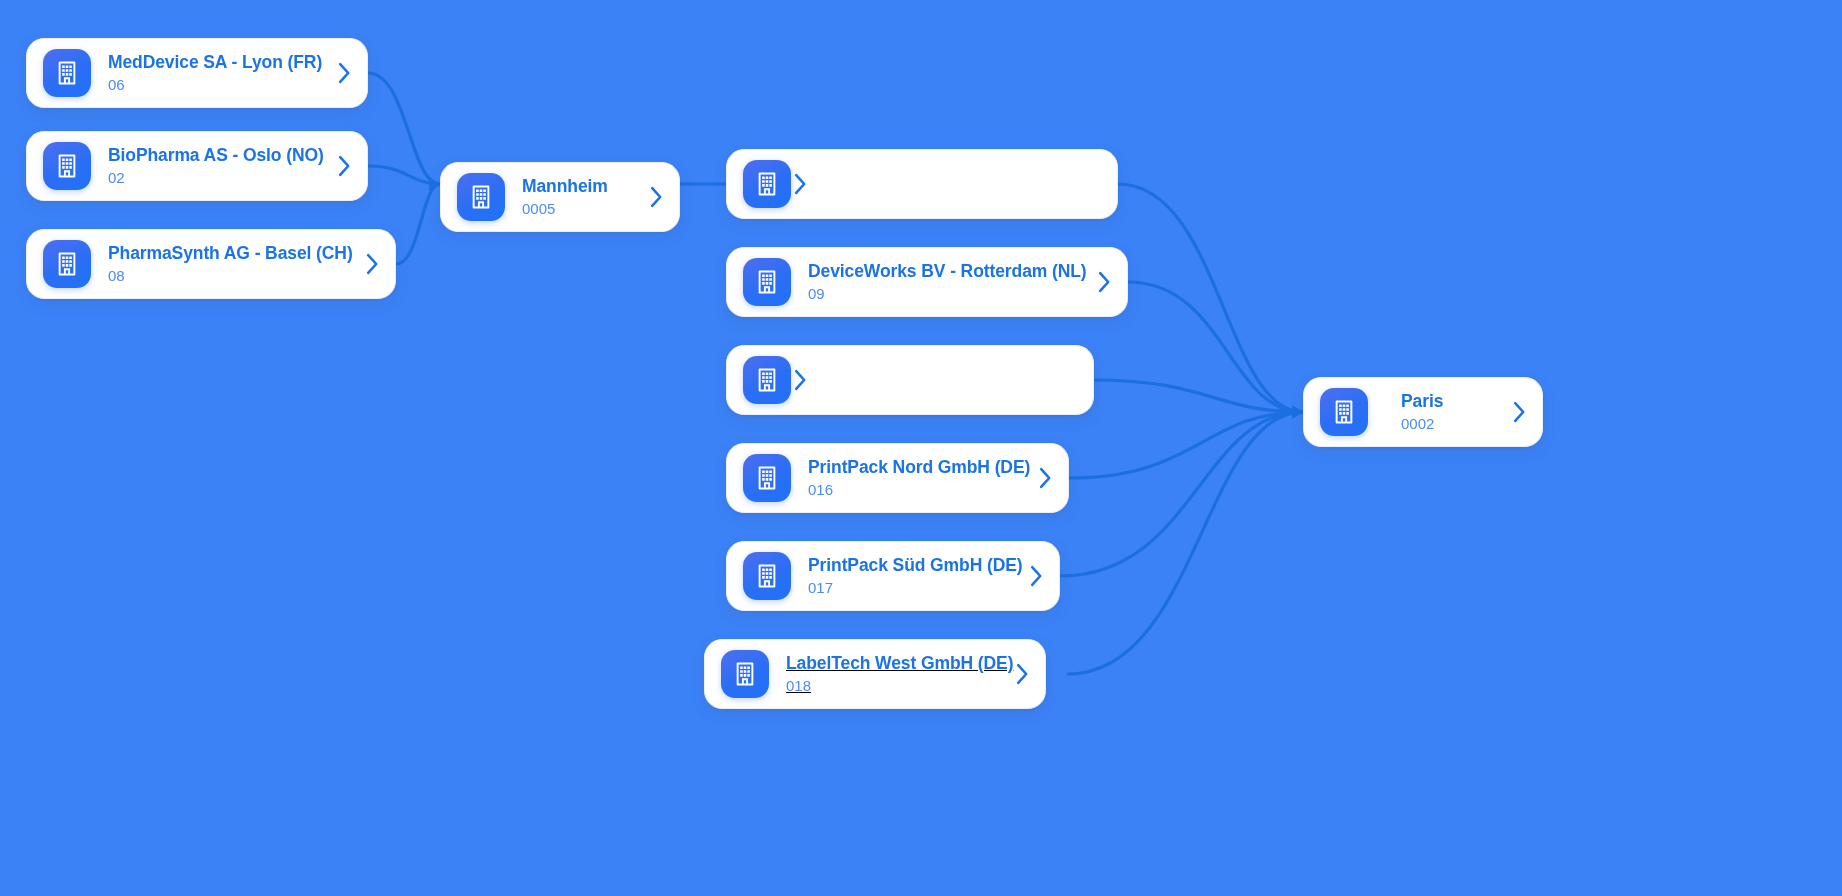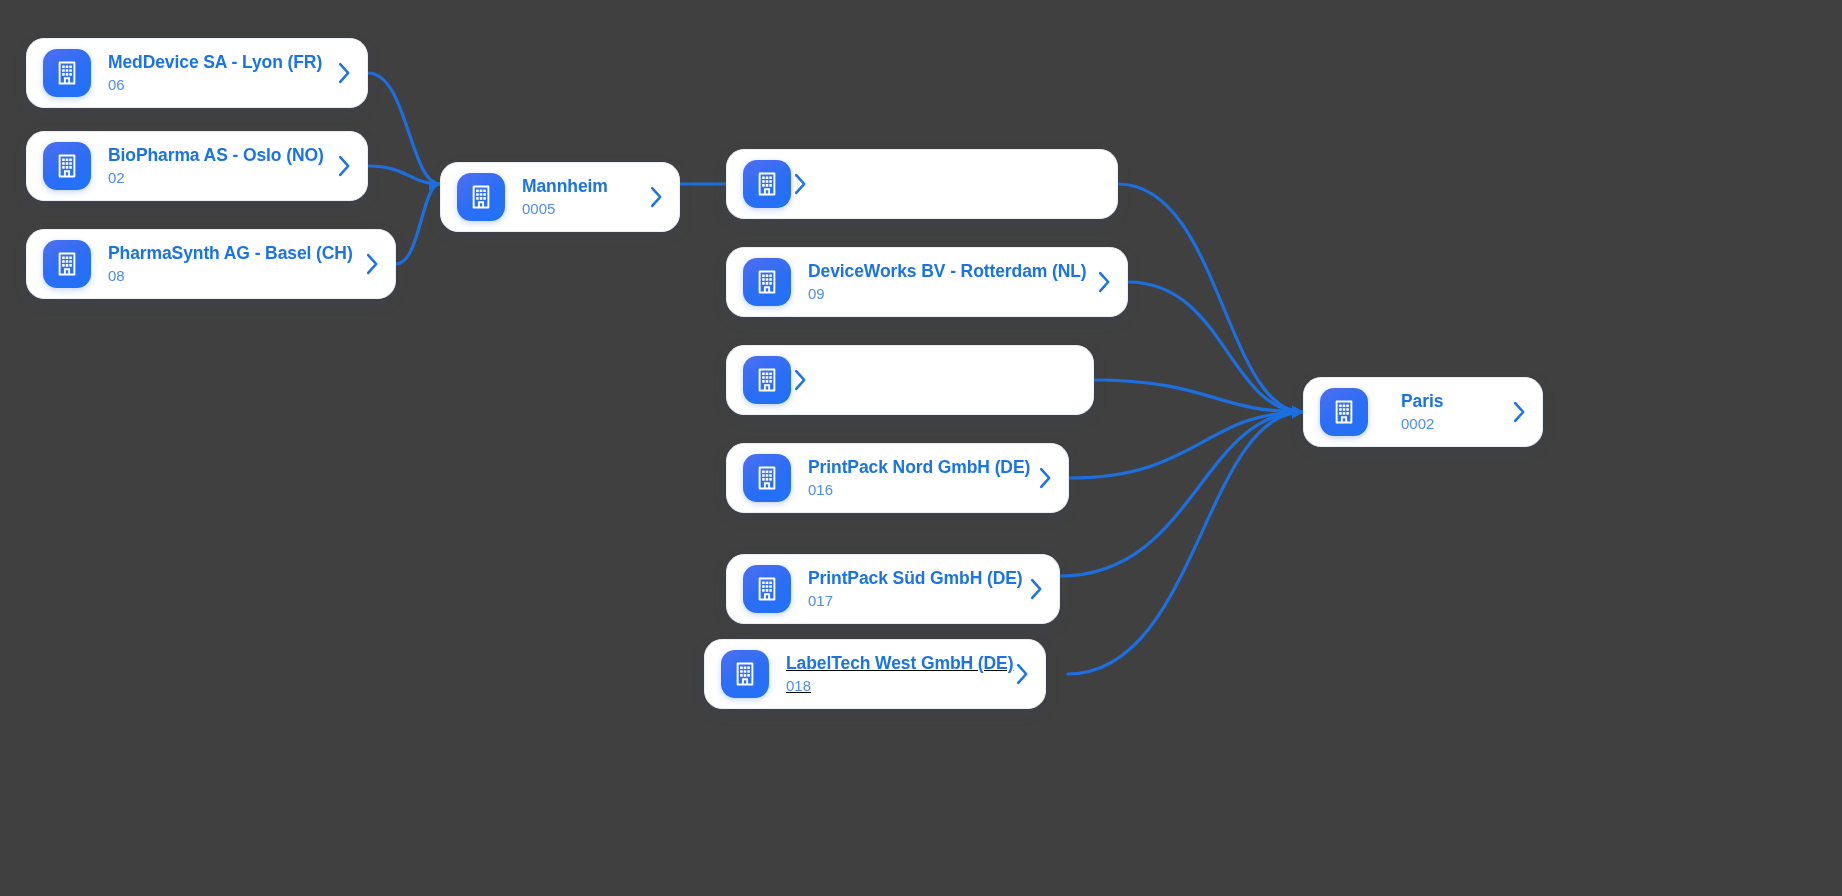--- a/index.html
+++ b/index.html
@@ -8,21 +8,21 @@
     background: #ffffff;
   }
   body {
     font-family: "Liberation Sans", sans-serif;
     -webkit-font-smoothing: antialiased;
   }
   #canvas {
     position: relative;
     width: 1842px;
     height: 896px;
-    background: #404040;
+    background: #3b82f6;
     overflow: hidden;
   }
   #edge-layer {
     position: absolute;
     left: 0;
     top: 0;
     width: 1842px;
     height: 896px;
     pointer-events: none;
   }
@@ -320,21 +320,21 @@
         <div class="node-text">
           <div class="node-title">PrintPack Nord GmbH (DE)</div>
           <div class="node-sub">016</div>
         </div>
         <div class="node-chevron">
           <svg width="13" height="22" viewBox="0 0 13 22" aria-hidden="true">
             <path d="M2.2 2.2 L10.2 11 L2.2 19.8" fill="none" stroke="#1a73e8" stroke-width="2.6" stroke-linecap="round" stroke-linejoin="round"></path>
           </svg>
         </div>
       </div>
-      <div class="node-card" style="left: 726px; top: 541px; width: 334px; height: 70px; margin-top: 13px;">
+      <div class="node-card" style="left: 726px; top: 541px; width: 334px; height: 70px;">
         <div class="node-icon">
           <svg width="30" height="30" viewBox="0 0 24 24" aria-hidden="true">
             <path fill="none" stroke="#ffffff" stroke-width="1.55" stroke-linejoin="round" d="M6.1 3.6h11.8v16.8H6.1z"></path>
             <g fill="#ffffff">
               <rect x="8.1" y="5.9" width="2.1" height="2.1" rx="0.25"></rect>
               <rect x="10.95" y="5.9" width="2.1" height="2.1" rx="0.25"></rect>
               <rect x="13.8" y="5.9" width="2.1" height="2.1" rx="0.25"></rect>
               <rect x="8.1" y="8.95" width="2.1" height="2.1" rx="0.25"></rect>
               <rect x="10.95" y="8.95" width="2.1" height="2.1" rx="0.25"></rect>
               <rect x="13.8" y="8.95" width="2.1" height="2.1" rx="0.25"></rect>

